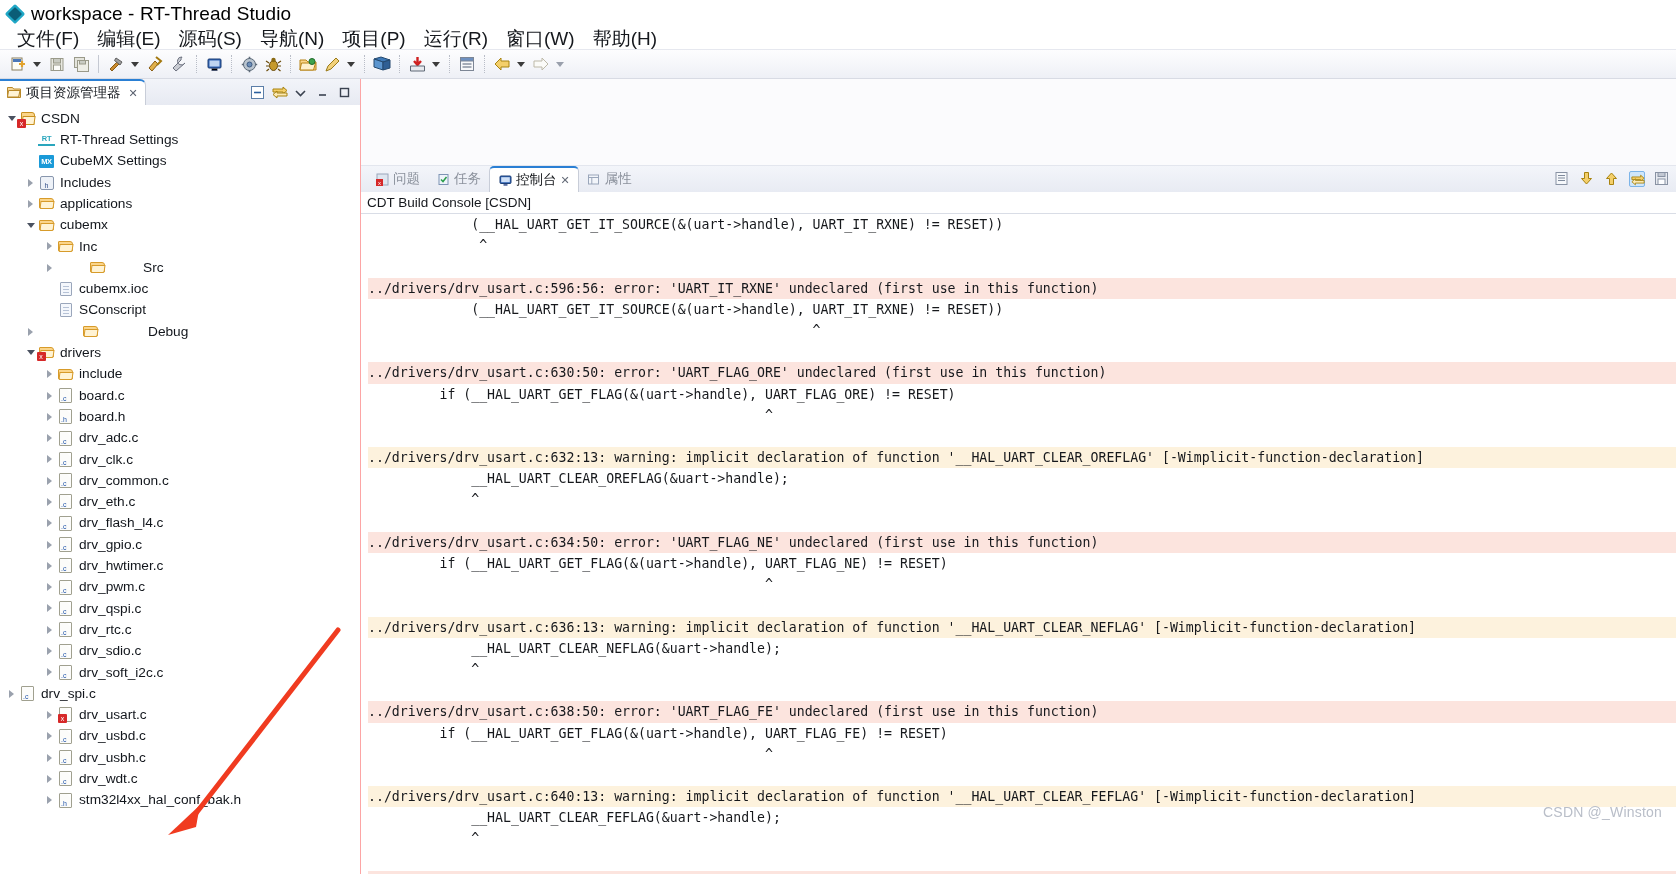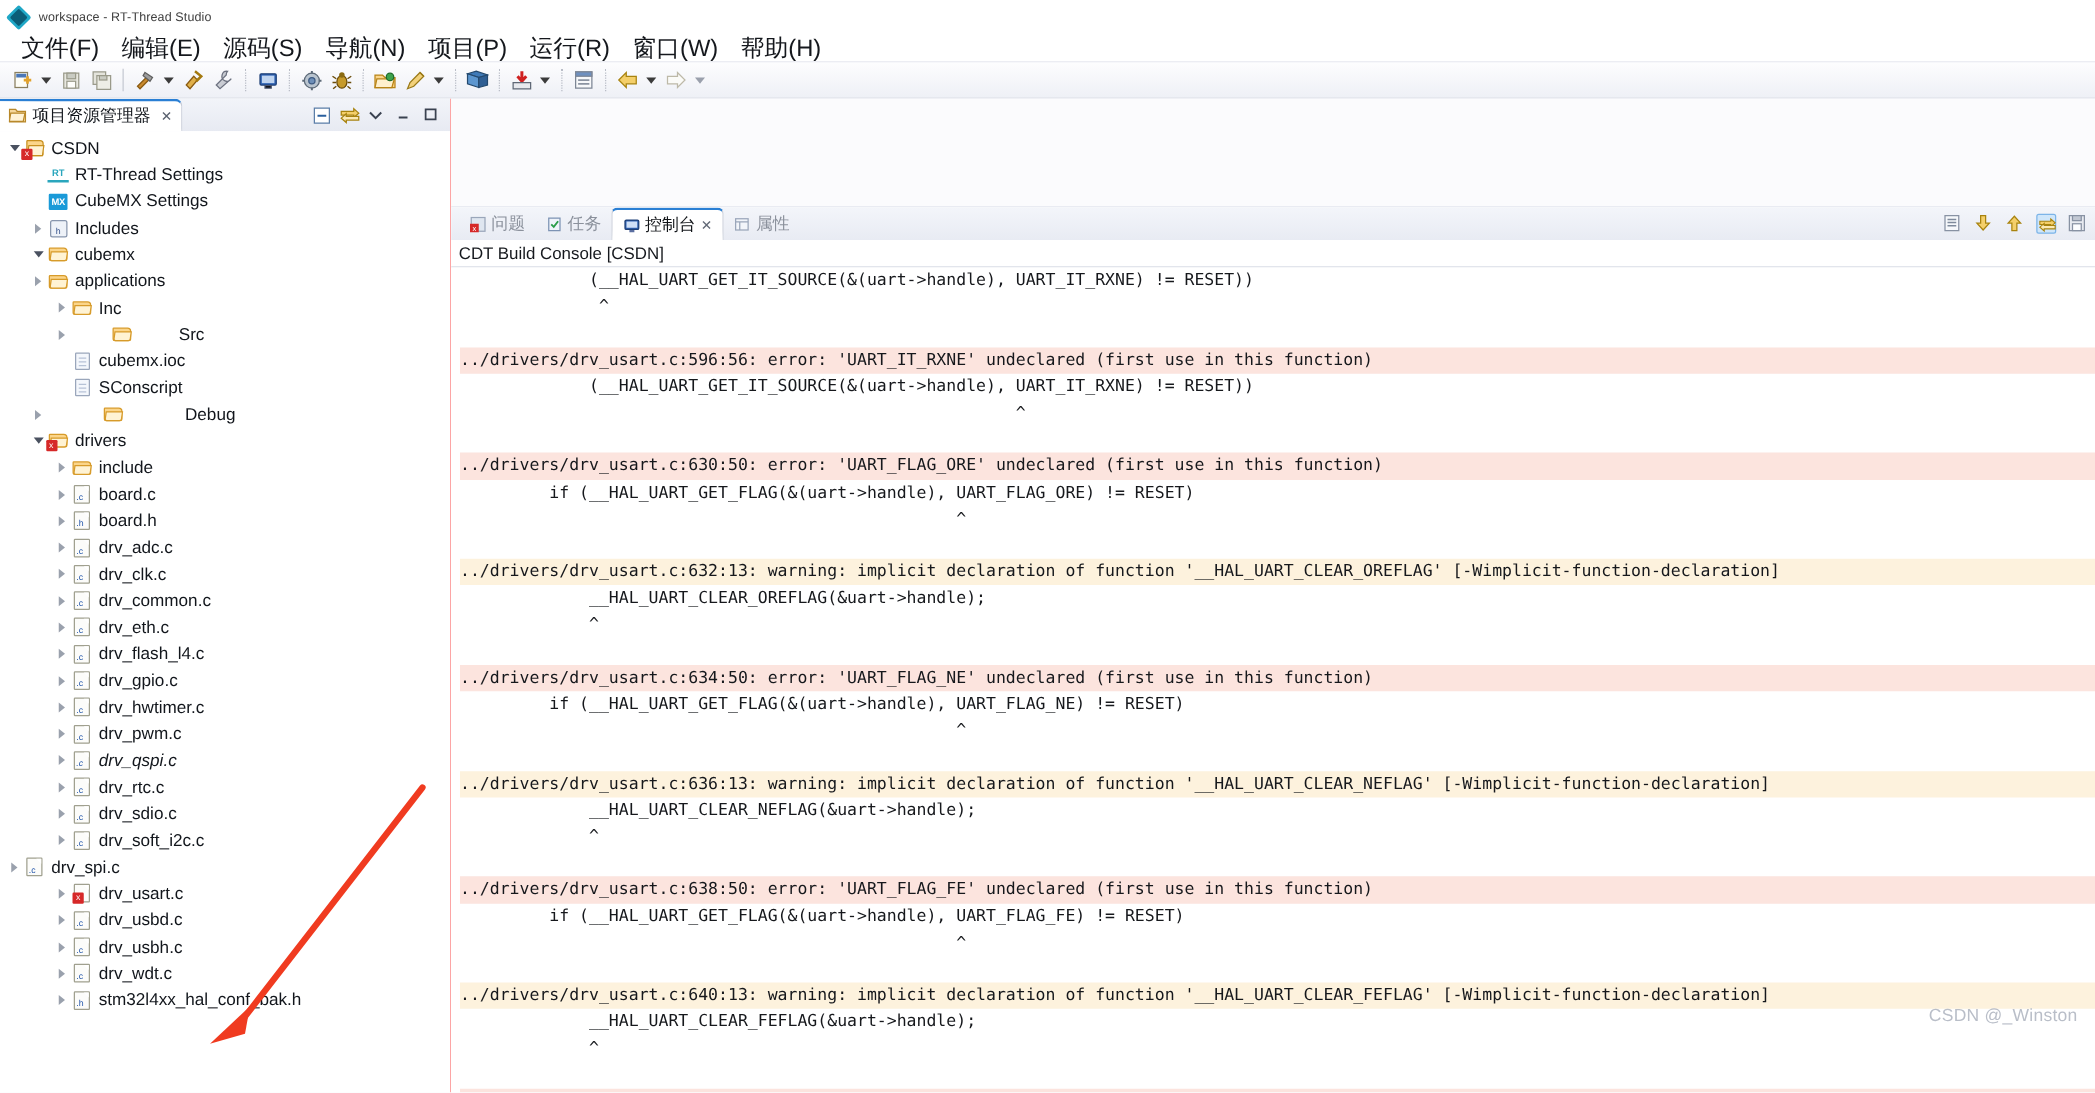--- a/index.html
+++ b/index.html
@@ -35,21 +35,21 @@
     transform: rotate(45deg) scale(.80);
     border-radius: 2px;
   }
   .app-logo .d2 {
     position: absolute; left: 4px; top: 4px; right: 4px; bottom: 4px;
     background: #0b5d77;
     border-radius: 1px;
     transform: rotate(45deg);
   }
   .title-text {
-    font-size: 10px; color: #404040; letter-spacing: .1px;
+    font-size: 19px; color: #000000; letter-spacing: .1px;
   }
 
   
   .menubar {
     height: 22px;
     display: flex; align-items: center;
     background: #ffffff;
     padding-left: 8px;
     flex: 0 0 22px;
     border-bottom: 1px solid #e6e8ef;
@@ -559,41 +559,41 @@
             <span class="twist">
               <span class="chev-r"></span>
             </span>
             <span class="ticon">
               <span class="ic-inc">h</span>
             </span>
             <span class="tlabel">Includes</span>
           </div>
           <div class="trow" style="padding-left: 23px;">
             <span class="twist">
-              <span class="chev-d"></span>
+              <span class="chev-r"></span>
             </span>
             <span class="ticon">
               <span class="ic-folder">
                 <span class="back"></span>
                 <span class="front"></span>
               </span>
             </span>
-            <span class="tlabel">cubemx</span>
+            <span class="tlabel">applications</span>
           </div>
           <div class="trow" style="padding-left: 23px;">
             <span class="twist">
-              <span class="chev-r"></span>
+              <span class="chev-d"></span>
             </span>
             <span class="ticon">
               <span class="ic-folder">
                 <span class="back"></span>
                 <span class="front"></span>
               </span>
             </span>
-            <span class="tlabel">applications</span>
+            <span class="tlabel">cubemx</span>
           </div>
           <div class="trow" style="padding-left: 42px;">
             <span class="twist">
               <span class="chev-r"></span>
             </span>
             <span class="ticon">
               <span class="ic-folder">
                 <span class="back"></span>
                 <span class="front"></span>
               </span>
@@ -746,21 +746,21 @@
           </div>
           <div class="trow" style="padding-left: 42px;">
             <span class="twist">
               <span class="chev-r"></span>
             </span>
             <span class="ticon">
               <span class="ic-c">.c</span>
             </span>
             <span class="tlabel">drv_pwm.c</span>
           </div>
-          <div class="trow" style="padding-left: 42px; font-style: italic;">
+          <div class="trow" style="padding-left: 42px;">
             <span class="twist">
               <span class="chev-r"></span>
             </span>
             <span class="ticon">
               <span class="ic-c">.c</span>
             </span>
             <span class="tlabel">drv_qspi.c</span>
           </div>
           <div class="trow" style="padding-left: 42px;">
             <span class="twist">

